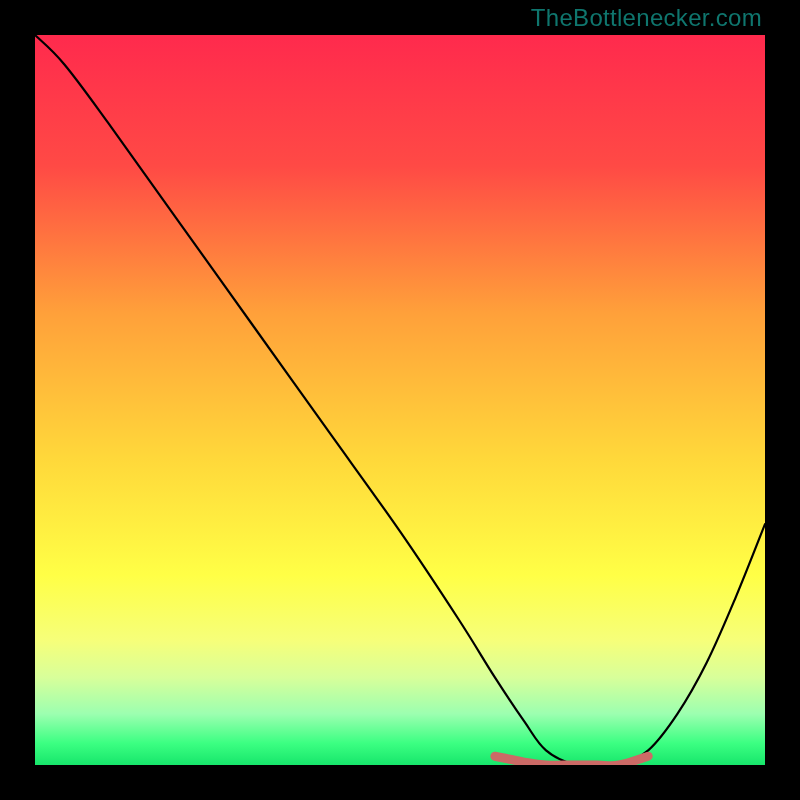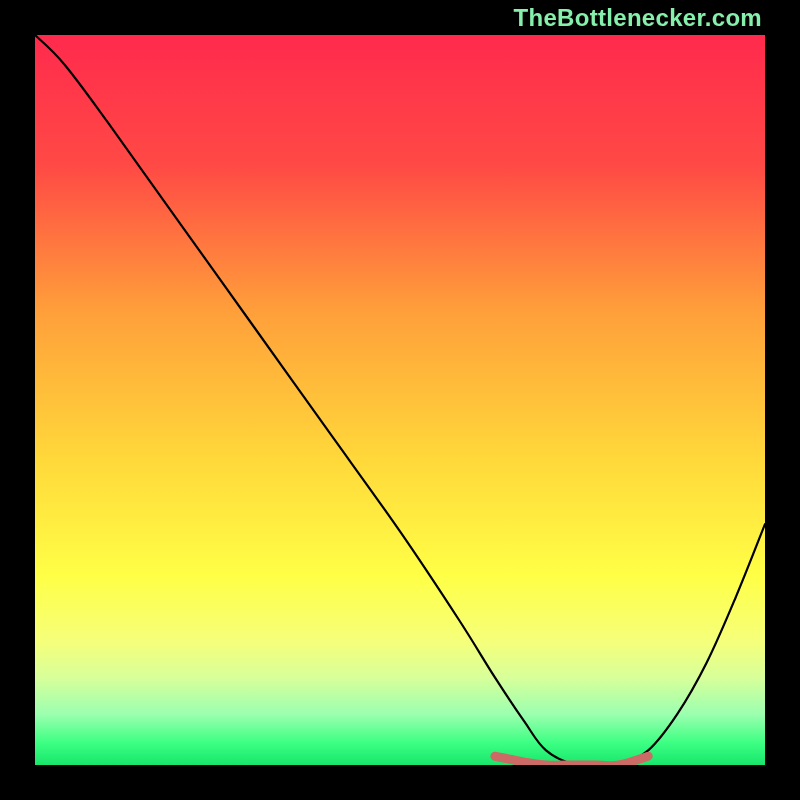--- a/index.html
+++ b/index.html
@@ -30,23 +30,23 @@
     position: absolute;
     left: 0;
     top: 0;
     width: 100%;
     height: 100%;
   }
   .watermark {
     position: absolute;
     top: 4px;
     right: 38px;
-    color: #86efac;
+    color: #0f766e;
     font-size: 24px;
-    font-weight: 700;
+    font-weight: 400;
     letter-spacing: 0.3px;
     user-select: none;
   }
 </style>
 </head>
 <body>
 
 <div class="watermark">TheBottlenecker.com</div>
 
 <div class="chart-frame">

